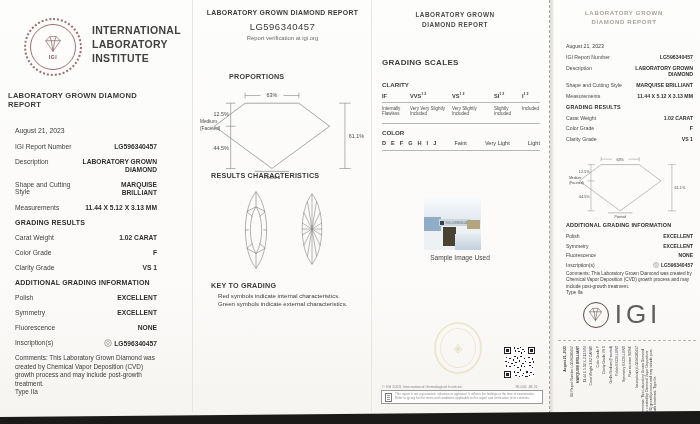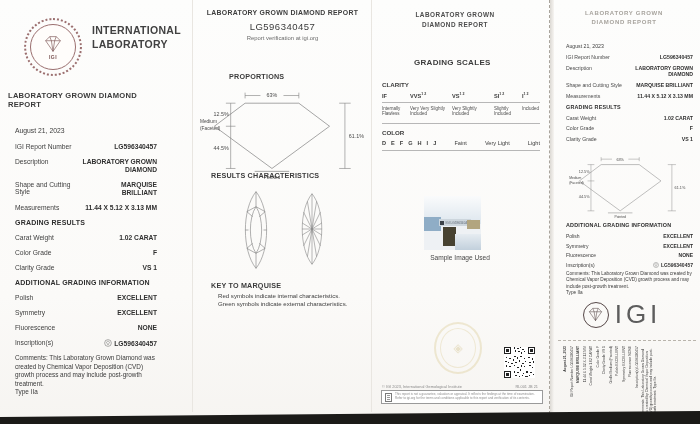--- a/index.html
+++ b/index.html
@@ -48,21 +48,21 @@
   .website{position:absolute;bottom:13px;left:0;right:0;text-align:center;font-size:7.6px;color:#5f5f5f;letter-spacing:.3px;}
 
   svg .ln{stroke:#8a8a8a;stroke-width:.8;fill:none;}
   svg .dim{stroke:#7a7a7a;stroke-width:.6;fill:none;}
   svg .svgt{font-family:"Liberation Sans",sans-serif;font-size:5.6px;fill:#4a4a4a;}
   svg .svgt-s{font-family:"Liberation Sans",sans-serif;font-size:5px;fill:#4a4a4a;}
 
   
   .p3-head{position:absolute;top:10px;left:0;right:10px;text-align:center;
     font-size:6.4px;font-weight:600;letter-spacing:.5px;color:#4c4c4c;line-height:1.5;}
-  .gs-h{position:absolute;top:58px;left:10px;font-size:8px;font-weight:bold;letter-spacing:.3px;margin-left:32px;}
+  .gs-h{position:absolute;top:58px;left:10px;font-size:8px;font-weight:bold;letter-spacing:.3px;}
   .cl-h{position:absolute;top:81px;left:10px;font-size:6.2px;font-weight:bold;}
   .cl-table{position:absolute;top:92px;left:10px;width:158px;}
   .cl-row{display:flex;}
   .cl-c{font-size:5.6px;font-weight:600;color:#3c3c3c;}
   .cl-c sup{font-size:3.6px;}
   .cl-d{font-size:4.5px;color:#4c4c4c;line-height:1.25;padding-top:3px;padding-bottom:3px;}
   .w1{width:28px;}.w2{width:42px;}.w3{width:42px;}.w4{width:28px;}.w5{width:18px;}
   .rule{height:1px;background:#9a9a9a;transform:scaleY(.7);margin:3px 0 0;}
   .co-h{position:absolute;top:129px;left:10px;font-size:6.2px;font-weight:bold;}
   .co-row{position:absolute;top:140px;left:10px;width:158px;display:flex;justify-content:space-between;align-items:baseline;font-size:5.6px;color:#3c3c3c;}
@@ -131,20 +131,21 @@
       <div class="seal-inner">
         <svg width="22" height="18" viewBox="0 0 24 22">
           <path class="ln" style="stroke:#7c5454" d="M3,7 L8,2 L16,2 L21,7 L12,20 Z M3,7 L21,7 M8,2 L10,7 M16,2 L14,7 M10,7 L12,20 M14,7 L12,20"></path>
         </svg>
         <div class="seal-igi">IGI</div>
       </div>
     </div>
     <div class="org-name">
       <div>INTERNATIONAL</div>
       <div>LABORATORY</div>
+      <div>INSTITUTE</div>
     </div>
     <div class="rpt-type1">LABORATORY GROWN DIAMOND REPORT</div>
 
     <div class="p1-body">
       <div class="date1">August 21, 2023</div>
       <div class="kv">
         <span class="lbl">IGI Report Number</span>
         <span class="val">LG596340457</span>
       </div>
       <div class="kv">
@@ -247,21 +248,21 @@
     </svg>
 
     <svg class="pav-svg" width="46" height="78" viewBox="0 0 60 100">
       <path class="ln" d="M30,4 C47,25 47,75 30,96 C13,75 13,25 30,4 Z"></path>
       <path class="ln" d="M30,50 L30,4 M30,50 L30,96 M30,50 L17,50 M30,50 L43,50
         M30,50 L24,14 M30,50 L36,14 M30,50 L19,28 M30,50 L41,28
         M30,50 L17,42 M30,50 L43,42 M30,50 L19,72 M30,50 L41,72
         M30,50 L24,86 M30,50 L36,86 M30,50 L17,58 M30,50 L43,58"></path>
     </svg>
 
-    <div class="key-h">KEY TO MARQUISE</div>
+    <div class="key-h">KEY TO GRADING</div>
     <div class="key-lines">
       <div>Red symbols indicate internal characteristics.</div>
       <div>Green symbols indicate external characteristics.</div>
     </div>
 
   </div>
 
   <div class="panel p3">
     <div class="p3-head">
       <div>LABORATORY GROWN</div>

